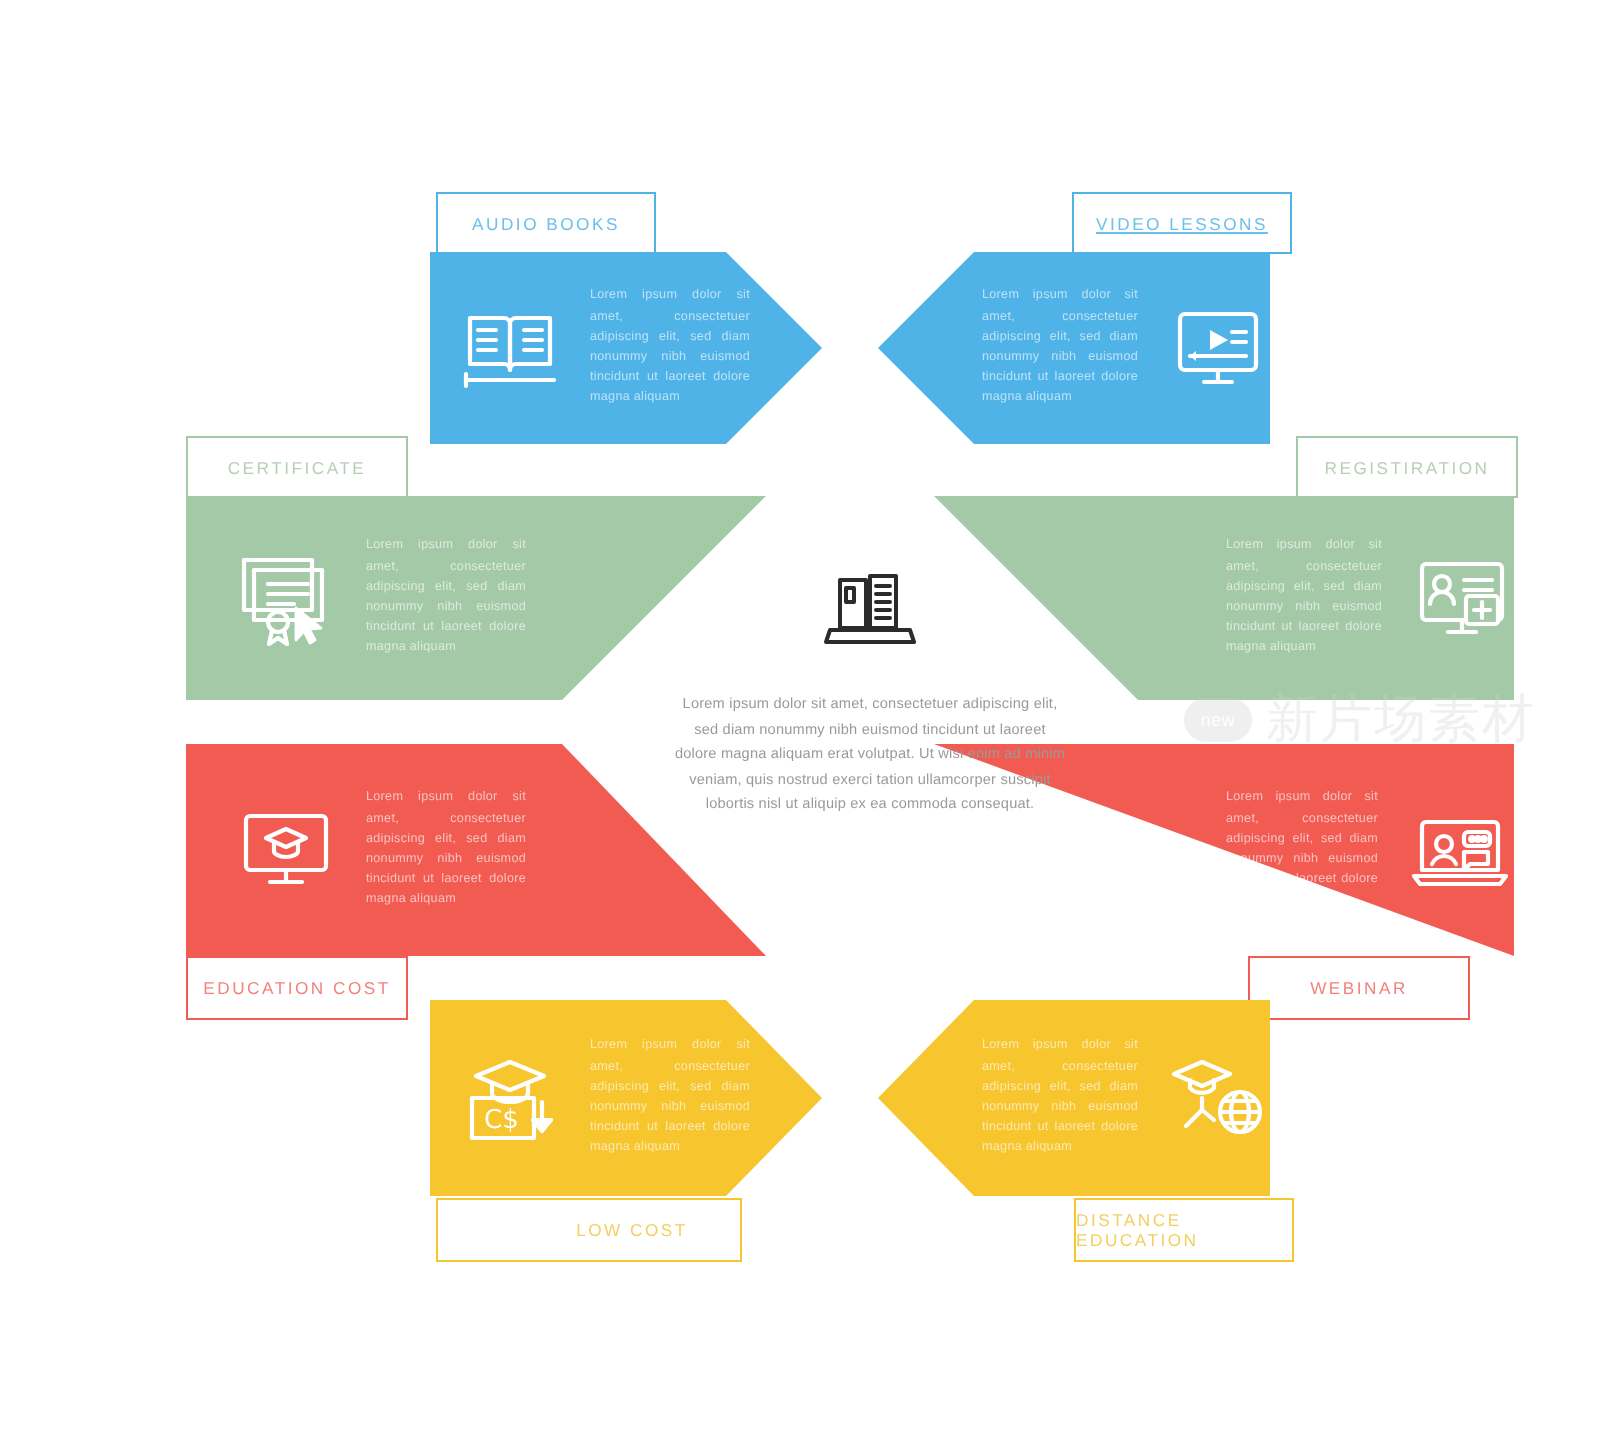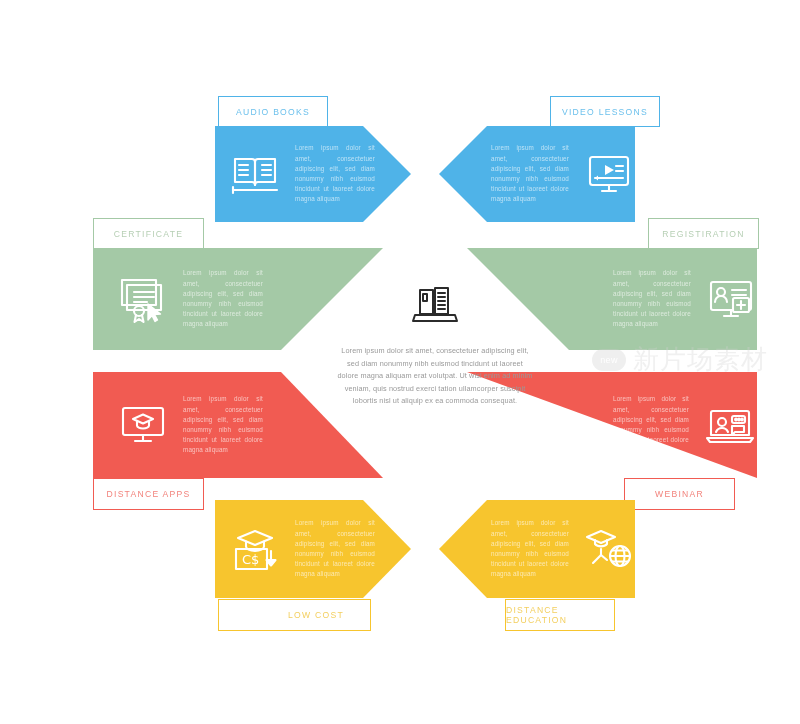--- a/index.html
+++ b/index.html
@@ -70,21 +70,21 @@
           <line x1="33" y1="15" x2="40" y2="15"></line>
           <line x1="33" y1="20" x2="40" y2="20"></line>
           <line x1="12" y1="27" x2="40" y2="27"></line>
           <path d="M12 27 l3 -2.5 v5 z" fill="#ffffff" stroke="none"></path>
           <line x1="26" y1="34" x2="26" y2="40"></line>
           <line x1="19" y1="40" x2="33" y2="40"></line>
         </svg>
       </div>
     </div>
   </div>
-  <div class="label" id="l-video" style="left:525px;top:96px;width:108px;height:29px;border-color:#4FB3E8;color:#6cc0ec;">
+  <div class="label" id="l-video" style="left:511px;top:96px;width:108px;height:29px;border-color:#4FB3E8;color:#6cc0ec;text-decoration:underline;">
     <span>VIDEO LESSONS</span>
   </div>
 
   <div class="panel" id="p-cert" style="left:68px;top:248px;width:290px;height:102px;">
     <svg class="shape" viewBox="0 0 290 102" preserveAspectRatio="none">
       <polygon points="0,0 290,0 188,102 0,102" fill="#A4C9A6"></polygon>
     </svg>
     <div class="inner" style="padding-left:24px;">
       <div class="icon-wrap">
         <svg width="52" height="48" viewBox="0 0 52 48" fill="none" stroke="#ffffff" stroke-width="2.1" stroke-linecap="round" stroke-linejoin="round">
@@ -142,21 +142,21 @@
           <path d="M16 17 l10 -4.5 10 4.5 -10 4.5 z"></path>
           <path d="M20 19.5 v4 a6 3 0 0 0 12 0 v-4"></path>
           <line x1="26" y1="33" x2="26" y2="39"></line>
           <line x1="18" y1="39" x2="34" y2="39"></line>
         </svg>
       </div>
       <div class="body-text" style="width:80px;margin-left:14px;">Lorem ipsum dolor sit amet, consectetuer adipiscing elit, sed diam nonummy nibh euismod tincidunt ut laoreet dolore magna aliquam</div>
     </div>
   </div>
   <div class="label" id="l-edu" style="left:68px;top:478px;width:109px;height:30px;border-color:#F15B52;color:#f2837c;">
-    <span>DISTANCE APPS</span>
+    <span>EDUCATION COST</span>
   </div>
 
   <div class="panel" id="p-web" style="left:442px;top:372px;width:290px;height:106px;">
     <svg class="shape" viewBox="0 0 290 106" preserveAspectRatio="none">
       <polygon points="102,0 290,0 290,106 0,0" fill="#F15B52"></polygon>
     </svg>
     <div class="inner" style="padding-left:146px;">
       <div class="body-text" style="width:80px;">Lorem ipsum dolor sit amet, consectetuer adipiscing elit, sed diam nonummy nibh euismod tincidunt ut laoreet dolore magna aliquam</div>
       <div class="icon-wrap" style="margin-left:14px;">
         <svg width="54" height="44" viewBox="0 0 54 44" fill="none" stroke="#ffffff" stroke-width="2.1" stroke-linecap="round" stroke-linejoin="round">
@@ -214,21 +214,21 @@
           <path d="M22 30 l6 5"></path>
           <circle cx="41" cy="31" r="10"></circle>
           <ellipse cx="41" cy="31" rx="4.5" ry="10"></ellipse>
           <line x1="31" y1="31" x2="51" y2="31"></line>
           <path d="M33 25.5 h16"></path>
           <path d="M33 36.5 h16"></path>
         </svg>
       </div>
     </div>
   </div>
-  <div class="label" id="l-dist" style="left:480px;top:599px;width:108px;height:30px;border-color:#F7C52E;color:#f3cf5f;">
+  <div class="label" id="l-dist" style="left:512px;top:599px;width:108px;height:30px;border-color:#F7C52E;color:#f3cf5f;">
     <span>DISTANCE EDUCATION</span>
   </div>
 
   <div id="center-block">
     <div>
       <svg width="46" height="42" viewBox="0 0 46 42" fill="none" stroke="#2b2b2b" stroke-width="2" stroke-linecap="round" stroke-linejoin="round">
         <path d="M8 5 h13 v24 h-13 z"></path>
         <path d="M23 3 h13 v26 h-13 z"></path>
         <line x1="26" y1="8" x2="33" y2="8"></line>
         <line x1="26" y1="12" x2="33" y2="12"></line>

